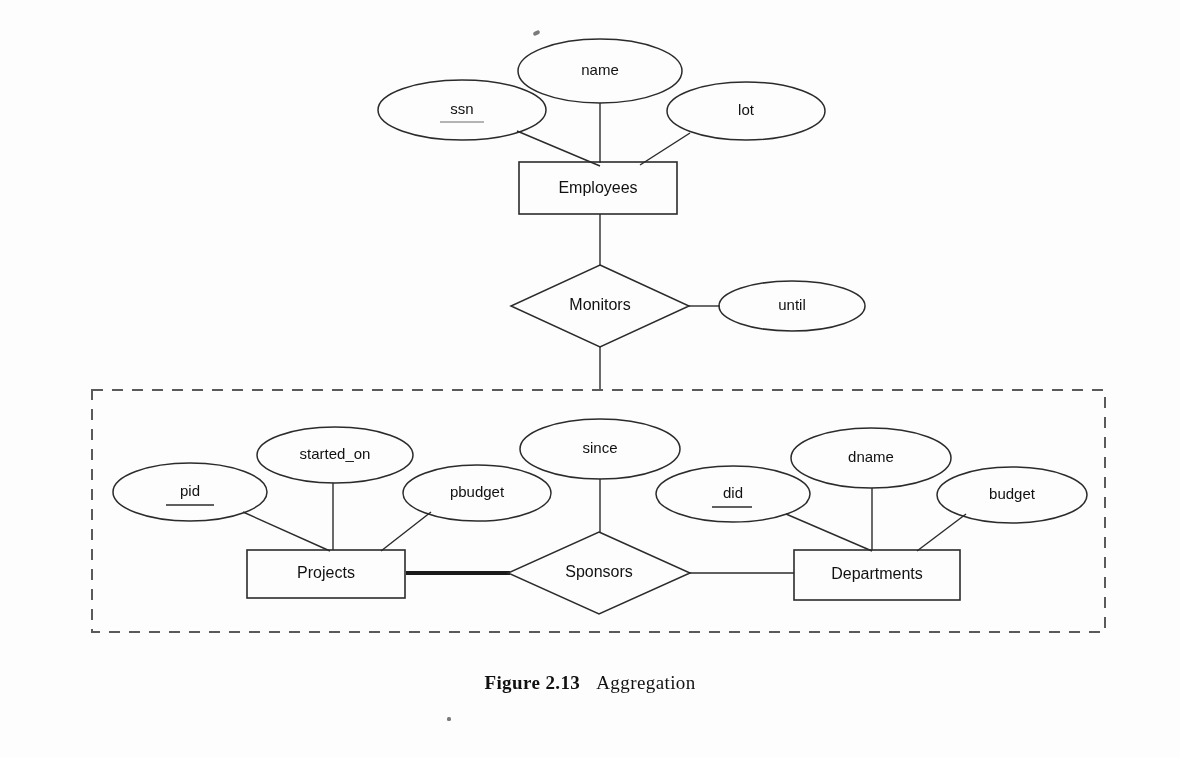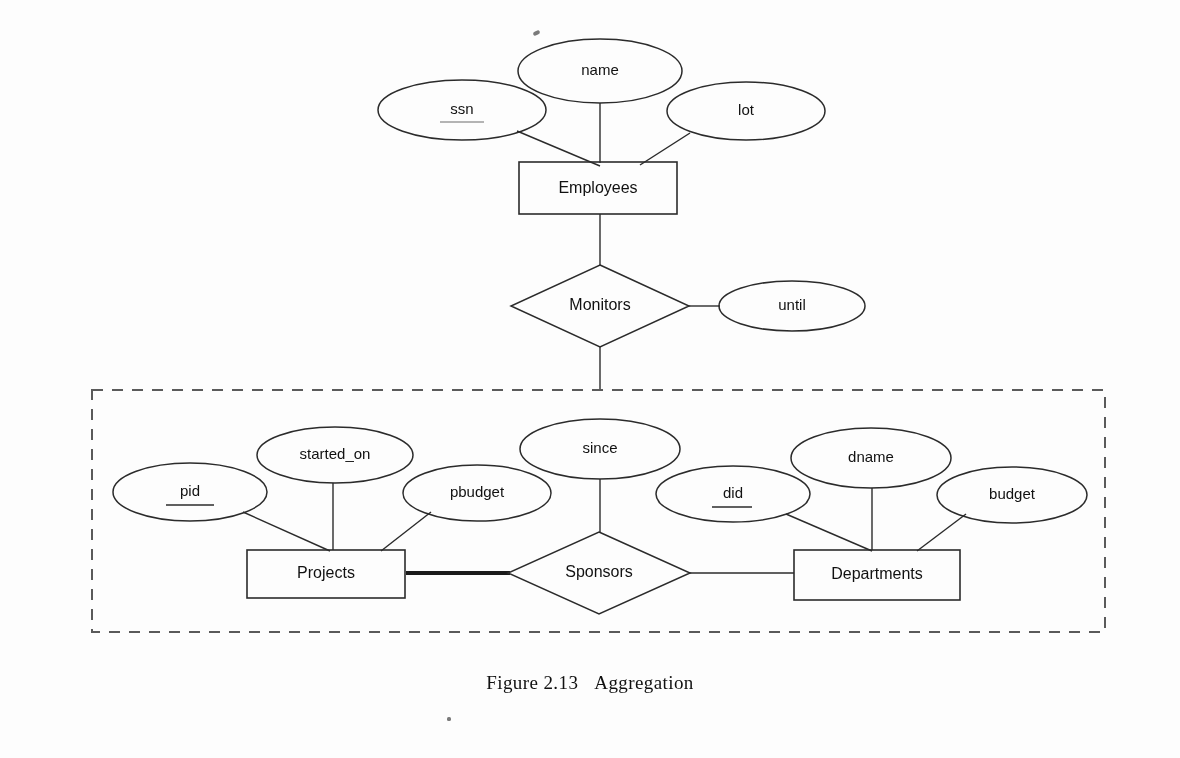--- a/index.html
+++ b/index.html
@@ -43,21 +43,21 @@
     left: 0;
     width: 1180px;
     top: 672px;
     text-align: center;
     font-family: "Liberation Serif", serif;
     font-size: 19px;
     color: #111111;
     letter-spacing: 0.4px;
   }
   .caption .fig-num {
-    font-weight: normal;
+    font-weight: bold;
     margin-right: 16px;
   }
   .speck {
     position: absolute;
     background: #7a7a7a;
     border-radius: 40%;
   }
 </style>
 </head>
 <body>

